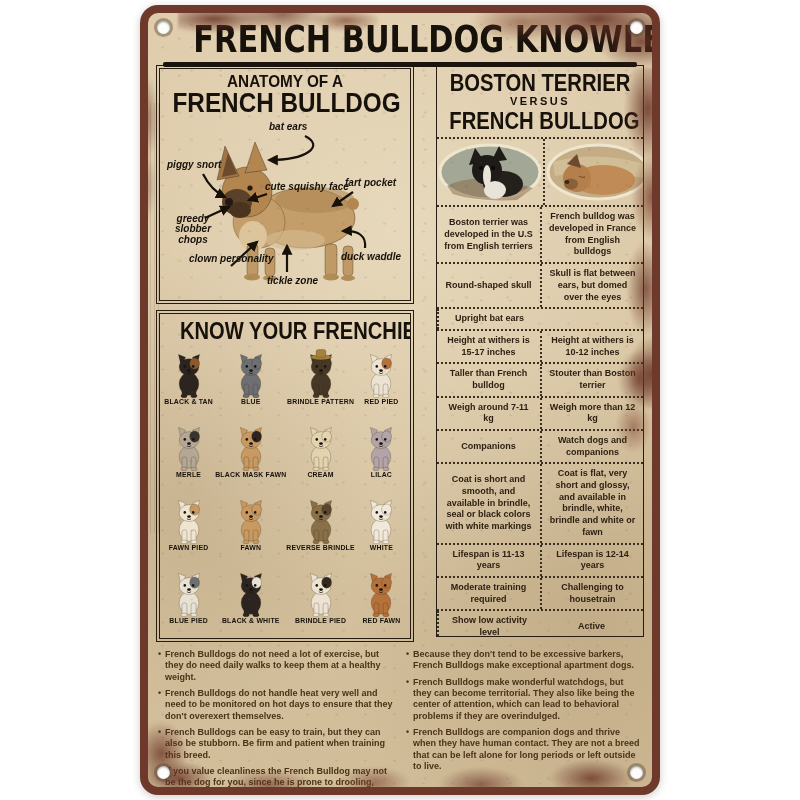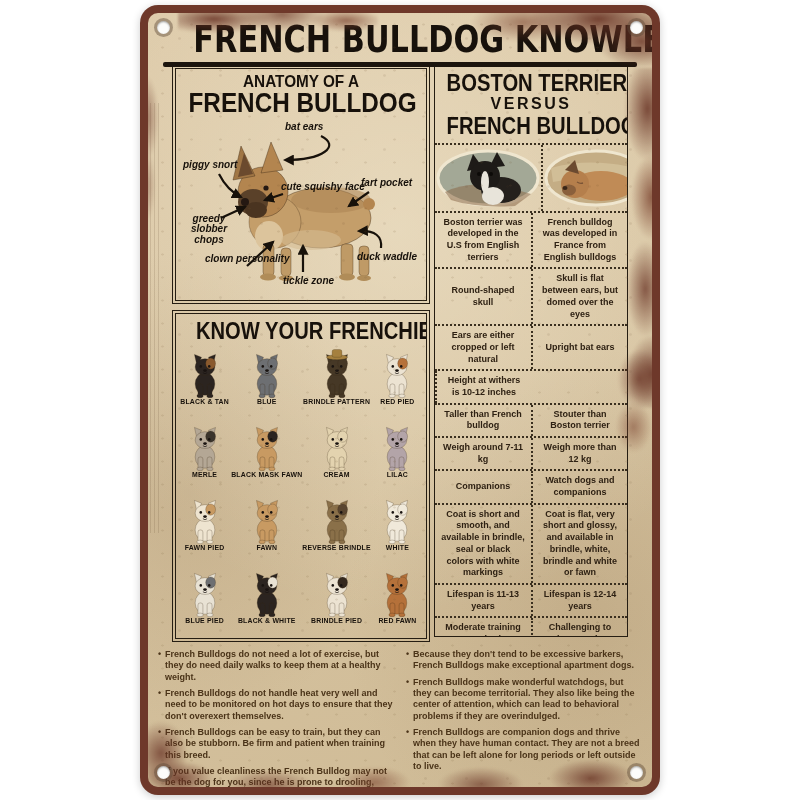--- a/index.html
+++ b/index.html
@@ -56,21 +56,21 @@
   .crease{position:absolute;left:2px;top:90px;width:9px;height:430px;opacity:.45;pointer-events:none;
       background:repeating-linear-gradient(90deg, rgba(90,65,40,.35) 0 1px, transparent 1px 4px);}
 
   
   .header{position:relative;height:52px;text-align:center;}
   .header h1{margin:0;padding-top:5px;font-size:37px;font-weight:800;letter-spacing:0px;
       font-family:"DejaVu Sans", sans-serif;color:#17110b;white-space:nowrap;
       transform:scaleX(.82);transform-origin:50% 0;}
   .header .bar{margin:1px auto 0;width:94%;height:5px;background:#1b140d;border-radius:2px;}
 
-  .main{display:flex;gap:4px;padding:0 24px;height:577px;box-sizing:border-box;}
+  .main{display:flex;gap:22px;padding:0 8px;height:577px;box-sizing:border-box;}
   .leftcol{width:258px;display:flex;flex-direction:column;gap:6px;flex:none;}
   .dbox{border:1.5px solid #251d12;padding:2px;box-sizing:border-box;}
   .dbox-in{border:1.2px solid #251d12;height:100%;box-sizing:border-box;overflow:hidden;}
 
   .anatomy{height:239px;}
   .anatomy h2{margin:4px 0 0;text-align:center;font-weight:800;color:#17110b;line-height:1.02;}
   .anatomy .t1{display:block;font-size:17px;transform:scaleX(.9);}
   .anatomy .t2{display:block;font-size:27px;transform:scaleX(.9);white-space:nowrap;}
   .figure{position:relative;width:240px;height:178px;margin:0 auto;}
   .figure svg{position:absolute;}
@@ -81,21 +81,21 @@
       transform:scaleX(.84);white-space:nowrap;color:#17110b;}
   .breedgrid{display:grid;grid-template-columns:repeat(4,1fr);padding:0 2px;}
   .breed{display:flex;flex-direction:column;align-items:center;height:73px;}
   .breed svg{width:46px;height:52px;}
   .breed .blabel{font-size:6.9px;font-weight:800;color:#17110b;white-space:nowrap;letter-spacing:.2px;}
 
   .cmp{flex:1;border:1.5px solid #251d12;height:572px;box-sizing:border-box;display:flex;
        flex-direction:column;overflow:hidden;}
   .cmp h2{margin:5px 0 0;text-align:center;font-weight:800;color:#17110b;line-height:1.06;}
   .cmp .c1,.cmp .c3{display:block;font-size:23px;transform:scaleX(.88);white-space:nowrap;}
-  .cmp .c2{display:block;font-size:16px;letter-spacing:2.5px;margin:1px 0;}
+  .cmp .c2{display:block;font-size:11px;letter-spacing:2.5px;margin:1px 0;}
   .ovalrow{display:grid;grid-template-columns:1fr 1fr;border-top:2px dotted #3a2f1f;margin-top:4px;}
   .ovalcell{display:flex;justify-content:center;align-items:center;padding:3px 0;}
   .ovalcell.right{border-left:2px dotted #3a2f1f;}
   .cmptable{flex:1;display:flex;flex-direction:column;}
   .cmp-row{flex:1 0 auto;display:grid;grid-template-columns:1fr 1fr;border-top:2px dotted #3a2f1f;}
   .cmp-cell{display:flex;align-items:center;justify-content:center;text-align:center;
       font-size:9px;font-weight:700;color:#2e2113;padding:4px 6px;line-height:1.3;}
   .cmp-cell.fr{border-left:2px dotted #3a2f1f;}
 
   .facts{display:flex;gap:12px;padding:7px 10px 0;box-sizing:border-box;}
@@ -618,24 +618,24 @@
 
         <div class="cmp-row">
               <div class="cmp-cell bo">Boston terrier was developed in the U.S from English terriers</div>
               <div class="cmp-cell fr">French bulldog was developed in France from English bulldogs</div>
             </div>
             <div class="cmp-row">
               <div class="cmp-cell bo">Round-shaped skull</div>
               <div class="cmp-cell fr">Skull is flat between ears, but domed over the eyes</div>
             </div>
             <div class="cmp-row">
-              <div class="cmp-cell bo">Ears are either cropped or left natural</div>
               <div class="cmp-cell fr">Upright bat ears</div>
             </div>
             <div class="cmp-row">
+              <div class="cmp-cell bo">Height at withers is 15-17 inches</div>
               <div class="cmp-cell fr">Height at withers is 10-12 inches</div>
             </div>
             <div class="cmp-row">
               <div class="cmp-cell bo">Taller than French bulldog</div>
               <div class="cmp-cell fr">Stouter than Boston terrier</div>
             </div>
             <div class="cmp-row">
               <div class="cmp-cell bo">Weigh around 7-11 kg</div>
               <div class="cmp-cell fr">Weigh more than 12 kg</div>
             </div>

